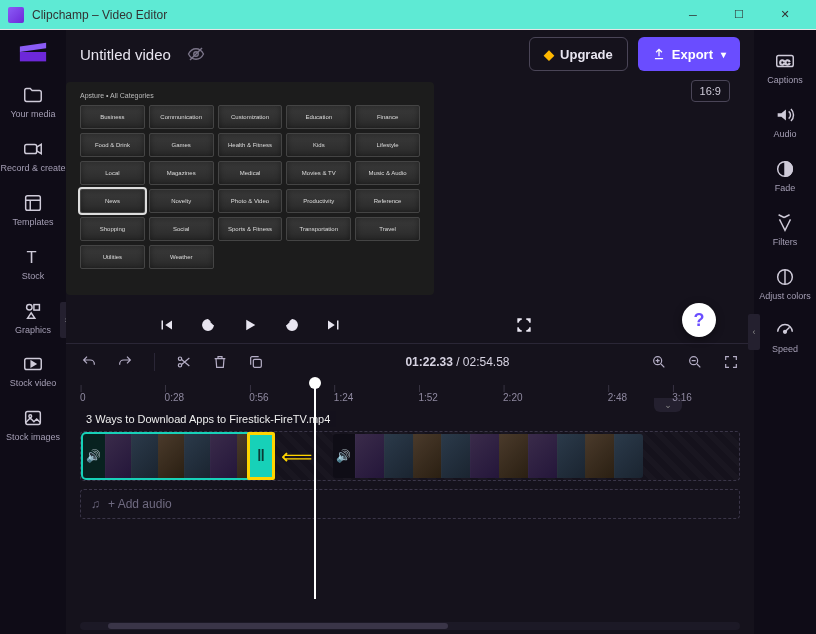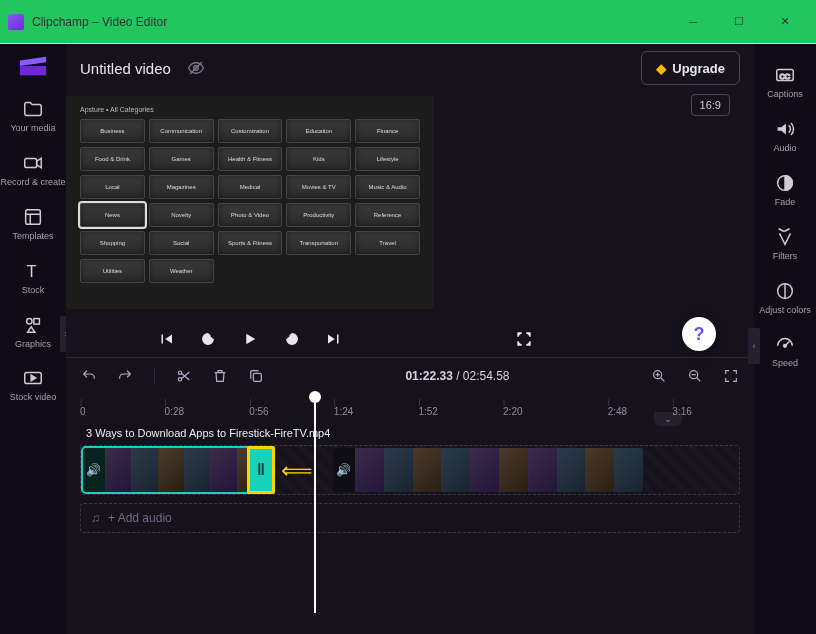--- a/index.html
+++ b/index.html
@@ -1,19 +1,19 @@
 <!DOCTYPE html>
 <html><head>
 <meta charset="utf-8">
 <style>
 * { margin: 0; padding: 0; box-sizing: border-box; font-family: -apple-system, "Segoe UI", Arial, sans-serif; }
 body { width: 816px; height: 634px; background: #fff; overflow: hidden; }
 
 
-.titlebar { height: 44px; background: #22c55e; display: flex; align-items: center; padding: 0 8px; border-bottom: 1px solid #e5e5e5; }
+.titlebar { height: 30px; background: #5eead4; display: flex; align-items: center; padding: 0 8px; border-bottom: 1px solid #e5e5e5; }
 .titlebar .app-icon { width: 16px; height: 16px; background: linear-gradient(135deg,#8b5cf6,#6d28d9); border-radius: 2px; margin-right: 8px; }
 .titlebar .title { font-size: 12px; color: #333; flex: 0 0 auto; }
 .titlebar .spacer { flex: 1; }
 .titlebar .winbtn { width: 46px; height: 30px; display: flex; align-items: center; justify-content: center; color: #333; font-size: 11px; }
 
 
 .app { display: flex; height: calc(634px - 30px); background: #15121c; color: #cfcbd9; }
 
 
 .left-rail { width: 66px; background: #0f0c17; display: flex; flex-direction: column; align-items: center; padding-top: 8px; position: relative; }
@@ -159,38 +159,57 @@
     </div>
     <div class="rail-item">
       <div class="ico">
           <svg viewBox="0 0 24 24" fill="none" stroke="#cfcbd9" stroke-width="1.6">
             <rect x="3" y="6" width="18" height="12" rx="2"></rect>
             <path d="M10 9l5 3-5 3z" fill="#cfcbd9"></path>
           </svg>
         </div>
       <div class="lbl">Stock video</div>
     </div>
+    <div class="rail-item">
+      <div class="ico">
+          <svg viewBox="0 0 24 24" fill="none" stroke="#cfcbd9" stroke-width="1.6">
+            <rect x="4" y="5" width="16" height="14" rx="2"></rect>
+            <circle cx="9" cy="10" r="1.5"></circle>
+            <path d="M4 17l5-5 4 4 3-3 4 4"></path>
+          </svg>
+        </div>
+      <div class="lbl">Stock images</div>
+    </div>
     <div class="rail-chevron">›</div>
   </div>
 
   <div class="main">
 
     <div class="header">
       <div class="project-title">Untitled video</div>
       <div class="eye">
         <svg width="18" height="18" viewBox="0 0 24 24" fill="none" stroke="#7a7488" stroke-width="1.8">
             <path d="M2 12s3.5-7 10-7 10 7 10 7-3.5 7-10 7S2 12 2 12z"></path>
             <circle cx="12" cy="12" r="3"></circle>
             <path d="M4 20L20 4"></path>
           </svg>
       </div>
       <div class="flex"></div>
       <div class="btn btn-upgrade">
         <span style="color:#ffb800">◆</span>
         <span>Upgrade</span>
+      </div>
+      <div class="btn btn-export">
+        <span>
+          <svg width="14" height="14" viewBox="0 0 24 24" fill="none" stroke="#fff" stroke-width="2.2">
+              <path d="M12 16V4M7 9l5-5 5 5M5 20h14"></path>
+            </svg>
+        </span>
+        <span>Export</span>
+        <span class="chev">▾</span>
       </div>
     </div>
 
     <div class="preview-wrap">
       <div class="aspect-badge">16:9</div>
       <div class="preview">
         <div class="preview-head">Apsture • All Categories</div>
         <div class="grid" id="preview-grid">
             <div class="cell">Business</div>
             <div class="cell">Communication</div>

